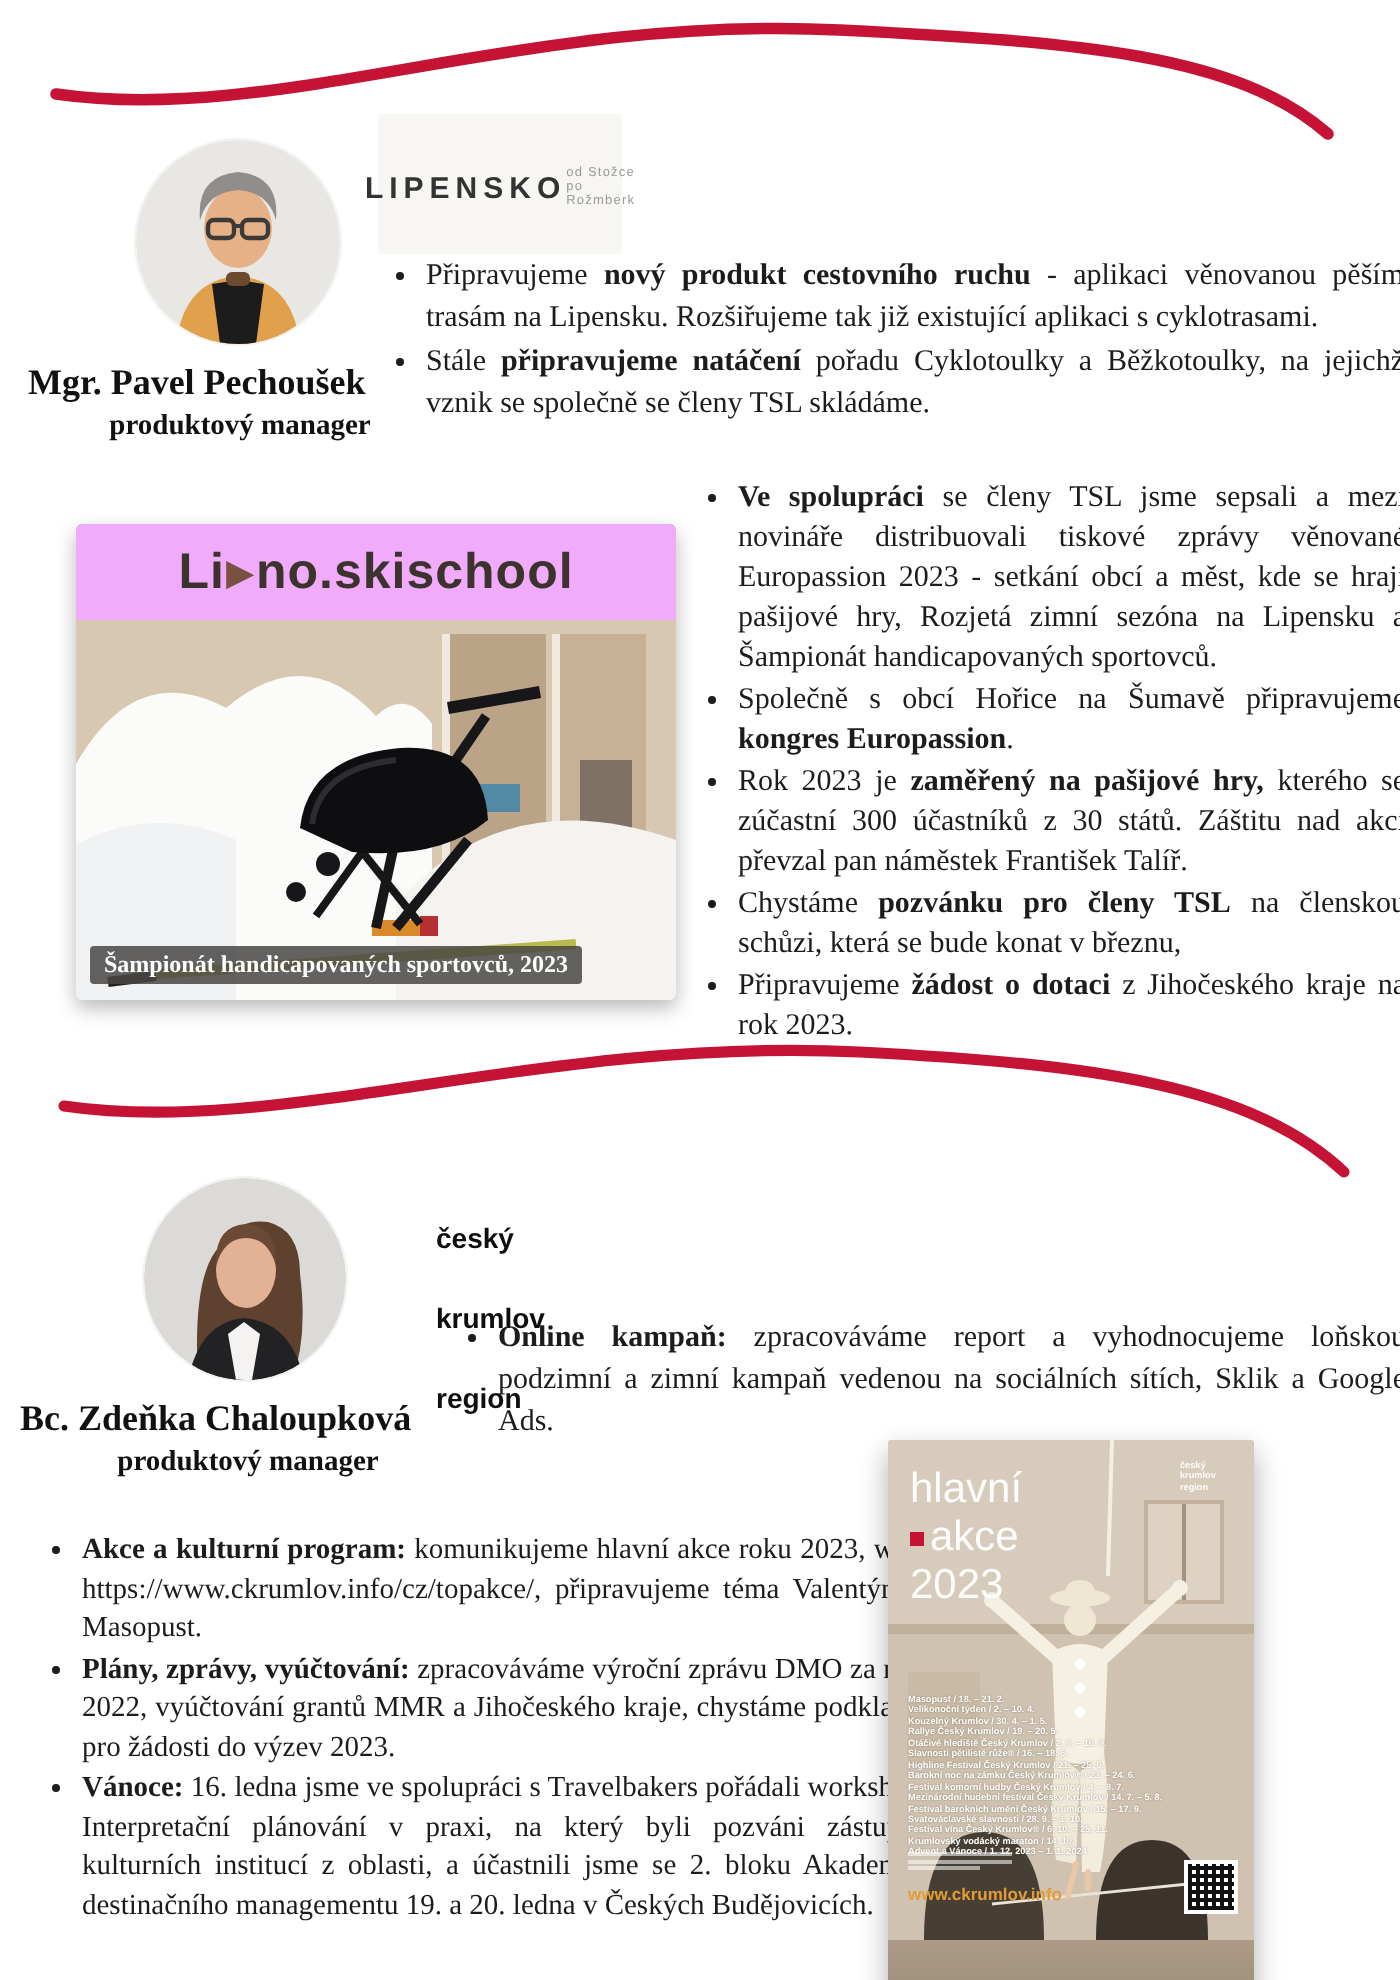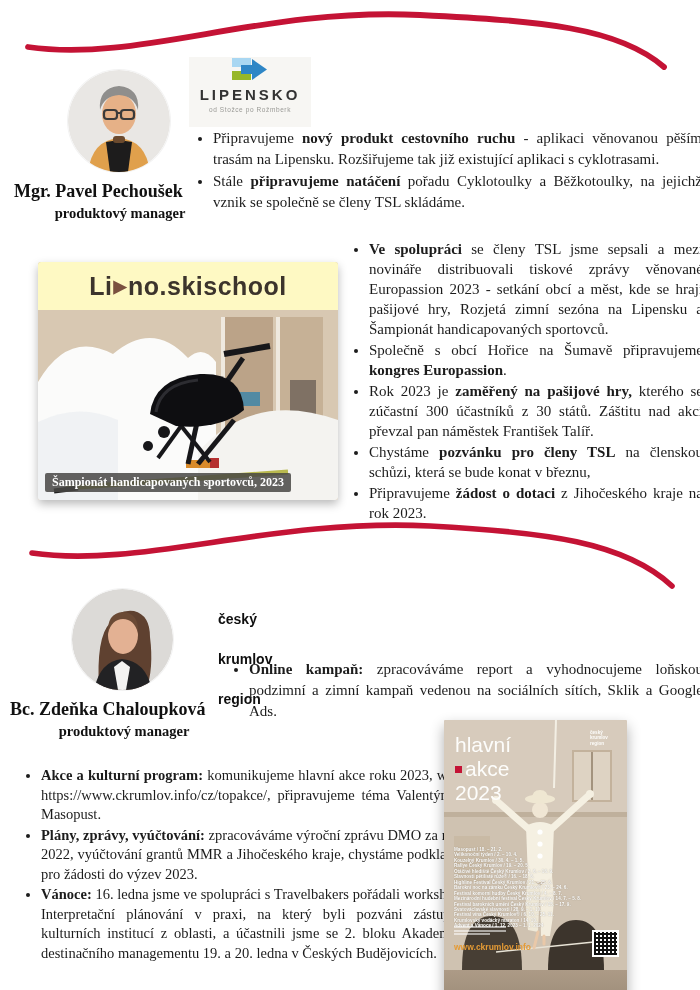--- a/index.html
+++ b/index.html
@@ -11,40 +11,40 @@
   
   .swoosh{left:0;width:700px;height:100px;pointer-events:none;}
 
   
   .portrait{border-radius:50%;overflow:hidden;box-shadow:0 0 0 1px rgba(0,0,0,.05);}
 
   .person-name{font-family:cursive;font-weight:700;font-size:18px;text-align:left;color:#111;}
   .person-role{font-family:cursive;font-weight:700;font-size:14.5px;text-align:center;color:#111;margin-top:3px;}
 
   
-  .lipensko{background:#f7f6f3;display:flex;flex-direction:column;align-items:center;justify-content:flex-start;}
+  .lipensko{background:#f7f6f3;display:flex;flex-direction:row;align-items:center;justify-content:center;}
   .lipensko .word{font-family:"Liberation Sans",sans-serif;font-weight:700;font-size:15px;
                   letter-spacing:3px;color:#333;margin-top:4px;}
   .lipensko .tag{font-family:"Liberation Sans",sans-serif;font-size:6.5px;letter-spacing:.6px;color:#9a9a96;margin-top:3px;}
 
   
   ul.bul{margin:0;padding:0 0 0 17px;list-style:disc outside;}
   ul.bul li{text-align:justify;margin:0 0 1px 0;}
   ul.bul b{font-weight:700;}
   .s1L{font-size:15px;line-height:21px;}
   .s1R{font-size:15px;line-height:20px;}
   .s2T{font-size:15px;line-height:21px;}
   .s2B{font-size:14.5px;line-height:19.5px;}
   .urltext{color:#1c1c1c;text-decoration:none;}
 
   
   .skiphoto{border-radius:3px;overflow:hidden;box-shadow:0 4px 10px rgba(0,0,0,.28);}
   .ski-caption{position:absolute;left:7px;bottom:8px;background:rgba(72,70,68,.85);color:#fff;
                font-family:cursive;font-weight:700;font-size:12px;padding:2px 7px;border-radius:2px;white-space:nowrap;}
-  .ski-sign{position:absolute;left:0;top:0;width:100%;height:48px;background:#fef9c3;
+  .ski-sign{position:absolute;left:0;top:0;width:100%;height:48px;background:#f0abfc;
             display:flex;align-items:center;justify-content:center;
             font-family:"Liberation Sans",sans-serif;font-weight:700;font-size:25px;color:#3c342c;letter-spacing:.5px;}
   .ski-sign .tri{color:#7a5140;font-size:17px;margin:0 1px;}
 
   
   .cklogo{font-family:"Liberation Sans",sans-serif;font-weight:700;font-size:14px;line-height:24px;color:#0f0f0f;margin-top:16px;}
 
   
   .poster{border-radius:2px;overflow:hidden;box-shadow:0 6px 14px rgba(0,0,0,.32);
           background:linear-gradient(180deg,#d3c7b8 0%,#cbbda9 45%,#b4a28d 75%,#8f7f6d 100%);}

